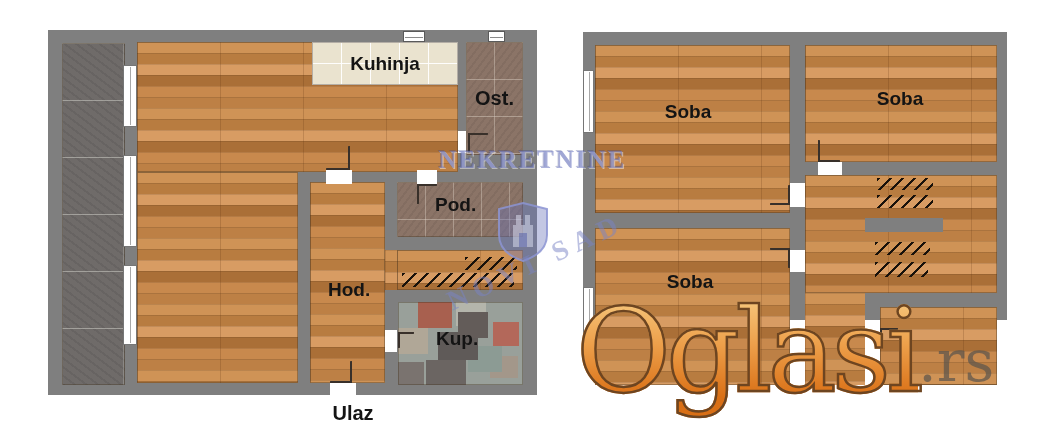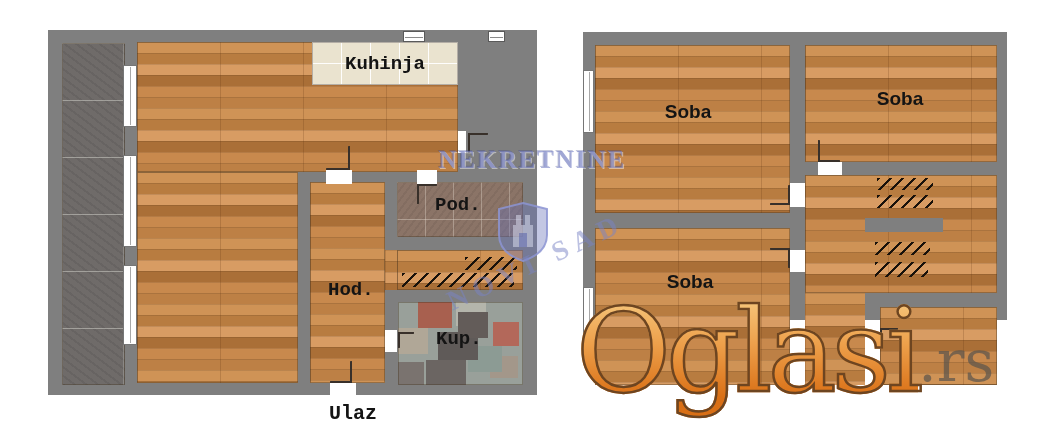--- a/index.html
+++ b/index.html
@@ -90,31 +90,34 @@
                -webkit-background-clip:text;background-clip:text;color:transparent;}
   }
   .logo-tld{font-size:58px;letter-spacing:0;color:rgba(92,85,76,0.72);vertical-align:10px;
             -webkit-text-stroke:0;}
 </style>
 </head>
 <body>
 
 <div class="stage">
 
-  <div class="plan" style="left:48px;top:30px;width:489px;height:365px;font-family:Liberation Mono, monospace;">
+  <div class="plan" style="left:48px;top:30px;width:489px;height:365px;">
 
     <div class="floor tile-terrace" style="left:14px;top:13px;width:63px;height:342px;"></div>
 
     <div class="floor wood" style="left:89px;top:12px;width:321px;height:130px;"></div>
     <div class="floor wood" style="left:89px;top:142px;width:161px;height:211px;"></div>
 
     <div class="floor tile-kitchen center-label" style="left:264px;top:12px;width:146px;height:43px;">
       <span class="lbl-in">Kuhinja</span>
     </div>
 
+    <div class="floor tile-pantry center-label" style="left:418px;top:12px;width:57px;height:113px;">
+      <span class="lbl-in" style="font-size:20px;">Ost.</span>
+    </div>
 
     <div class="floor tile-pantry" style="left:349px;top:152px;width:126px;height:55px;"></div>
 
     <div class="floor wood" style="left:262px;top:152px;width:75px;height:201px;"></div>
     <div class="floor wood" style="left:337px;top:220px;width:12px;height:40px;outline:none;"></div>
     <div class="floor wood" style="left:349px;top:220px;width:126px;height:40px;"></div>
 
     <div class="floor tile-bath" style="left:350px;top:272px;width:125px;height:83px;"></div>
 
     <div class="win-v" style="left:75px;top:35px;width:14px;height:62px;"></div>

